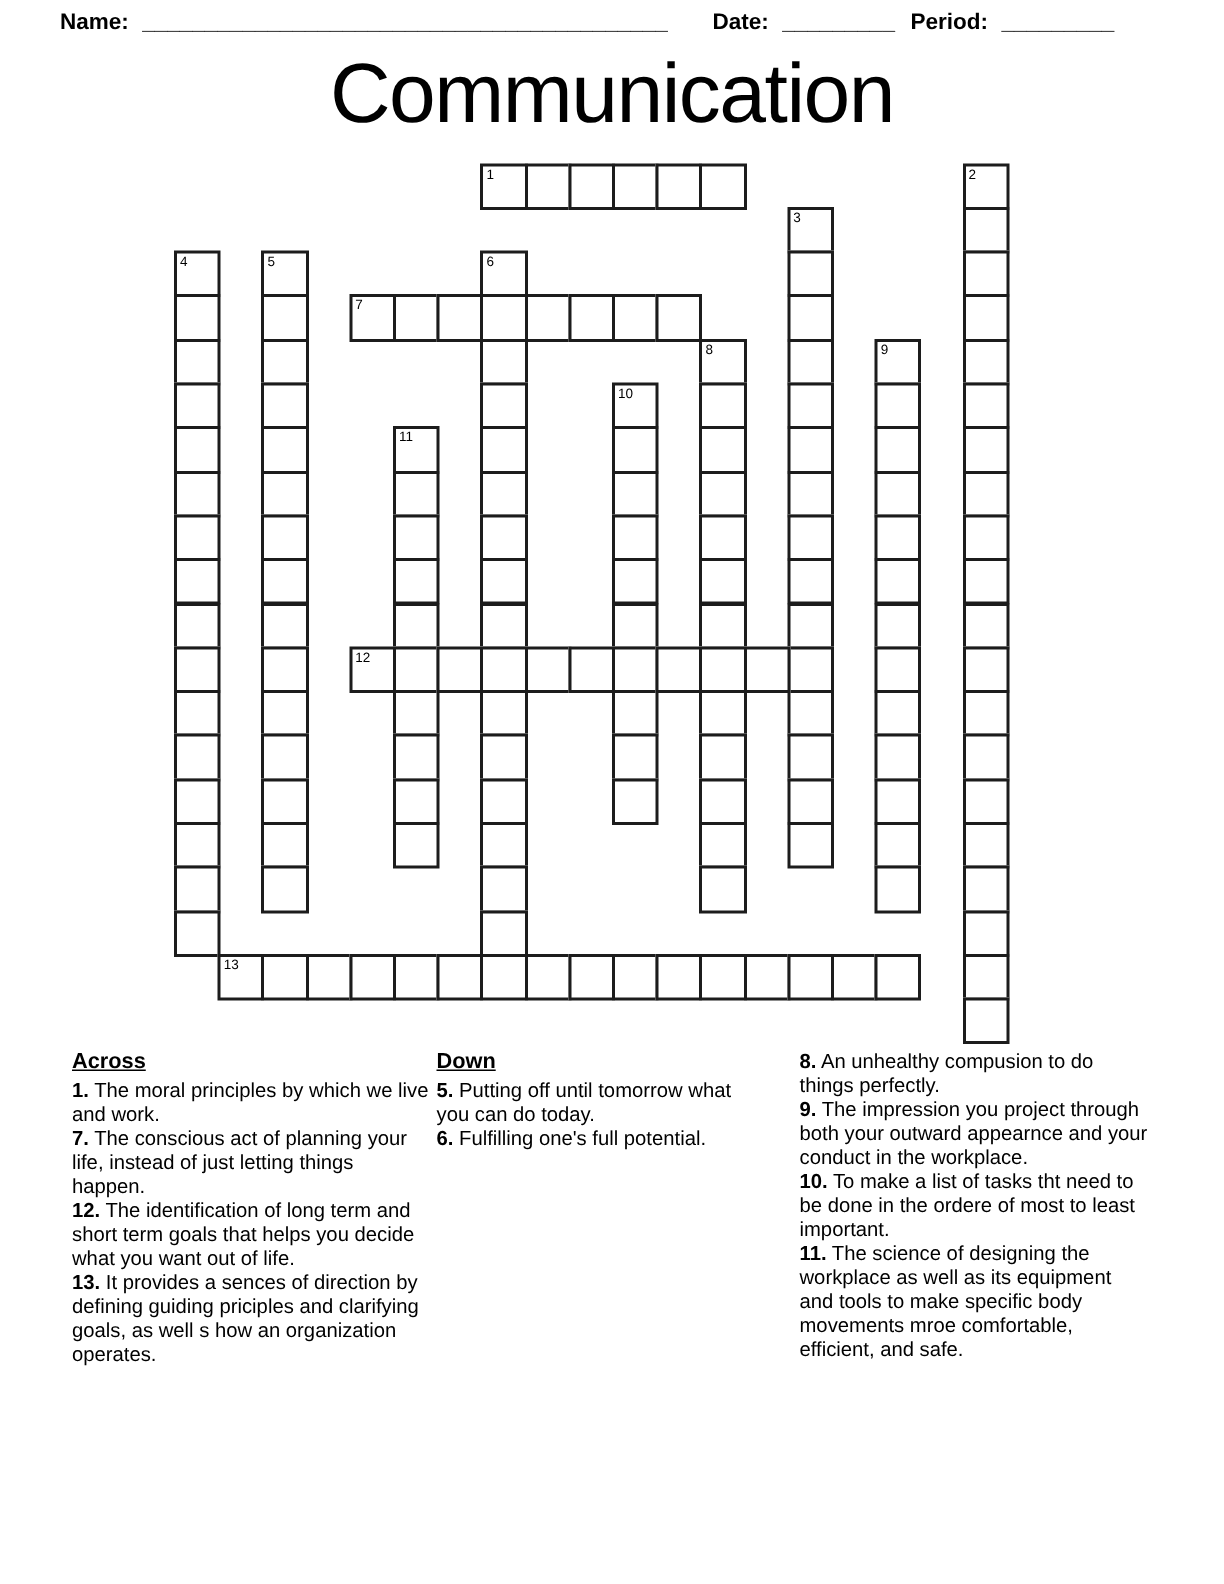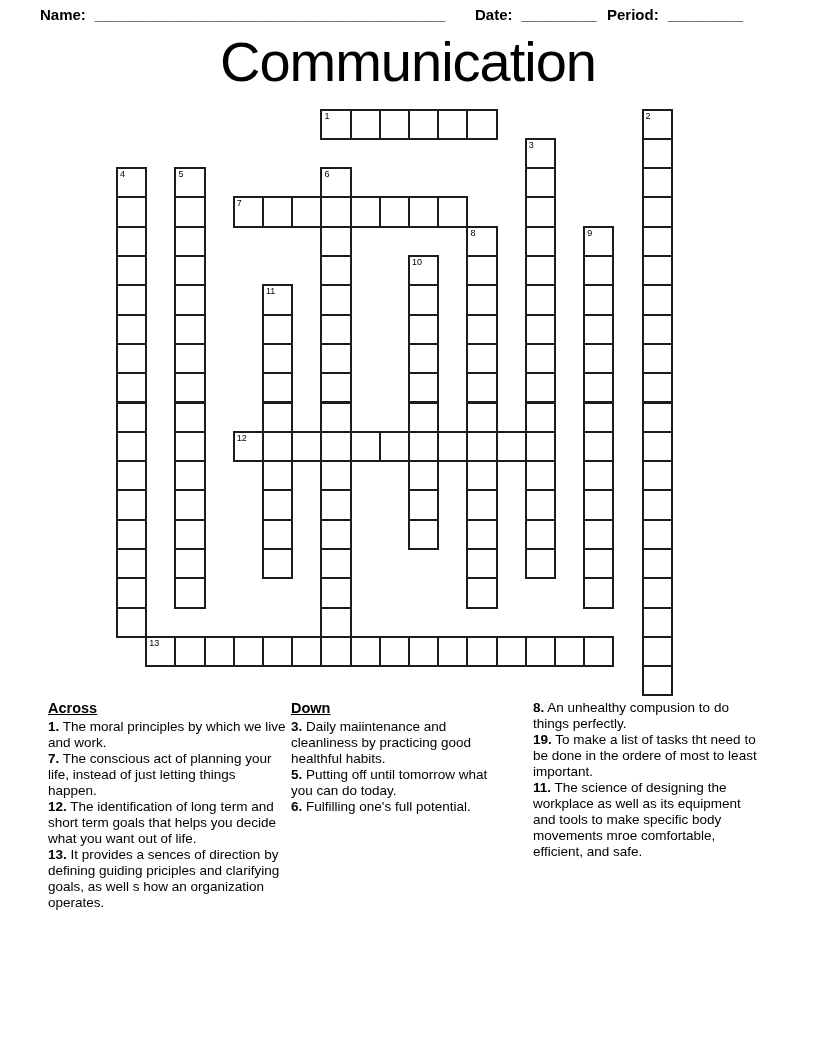--- a/index.html
+++ b/index.html
@@ -242,23 +242,23 @@
 
   <div class="clue-col" style="left:48px;width:240px;">
       <div class="clue-heading">Across</div>
       <p class="clue"><b>1.</b> The moral principles by which we live and work.</p>
       <p class="clue"><b>7.</b> The conscious act of planning your life, instead of just letting things happen.</p>
       <p class="clue"><b>12.</b> The identification of long term and short term goals that helps you decide what you want out of life.</p>
       <p class="clue"><b>13.</b> It provides a sences of direction by defining guiding priciples and clarifying goals, as well s how an organization operates.</p>
     </div>
   <div class="clue-col" style="left:291px;width:214px;">
       <div class="clue-heading">Down</div>
-      <p class="clue"><b>3.</b> Daily maiintenance and cleanliness by practicing good healthful habits.</p>
       <p class="clue"><b>5.</b> Putting off until tomorrow what you can do today.</p>
       <p class="clue"><b>6.</b> Fulfilling one's full potential.</p>
     </div>
   <div class="clue-col" style="left:533px;width:232px;">
       <p class="clue"><b>8.</b> An unhealthy compusion to do things perfectly.</p>
-      <p class="clue"><b>19.</b> To make a list of tasks tht need to be done in the ordere of most to least important.</p>
+      <p class="clue"><b>9.</b> The impression you project through both your outward appearnce and your conduct in the workplace.</p>
+      <p class="clue"><b>10.</b> To make a list of tasks tht need to be done in the ordere of most to least important.</p>
       <p class="clue"><b>11.</b> The science of designing the workplace as well as its equipment and tools to make specific body movements mroe comfortable, efficient, and safe.</p>
     </div>
 
 </div>
 
 </body></html>

